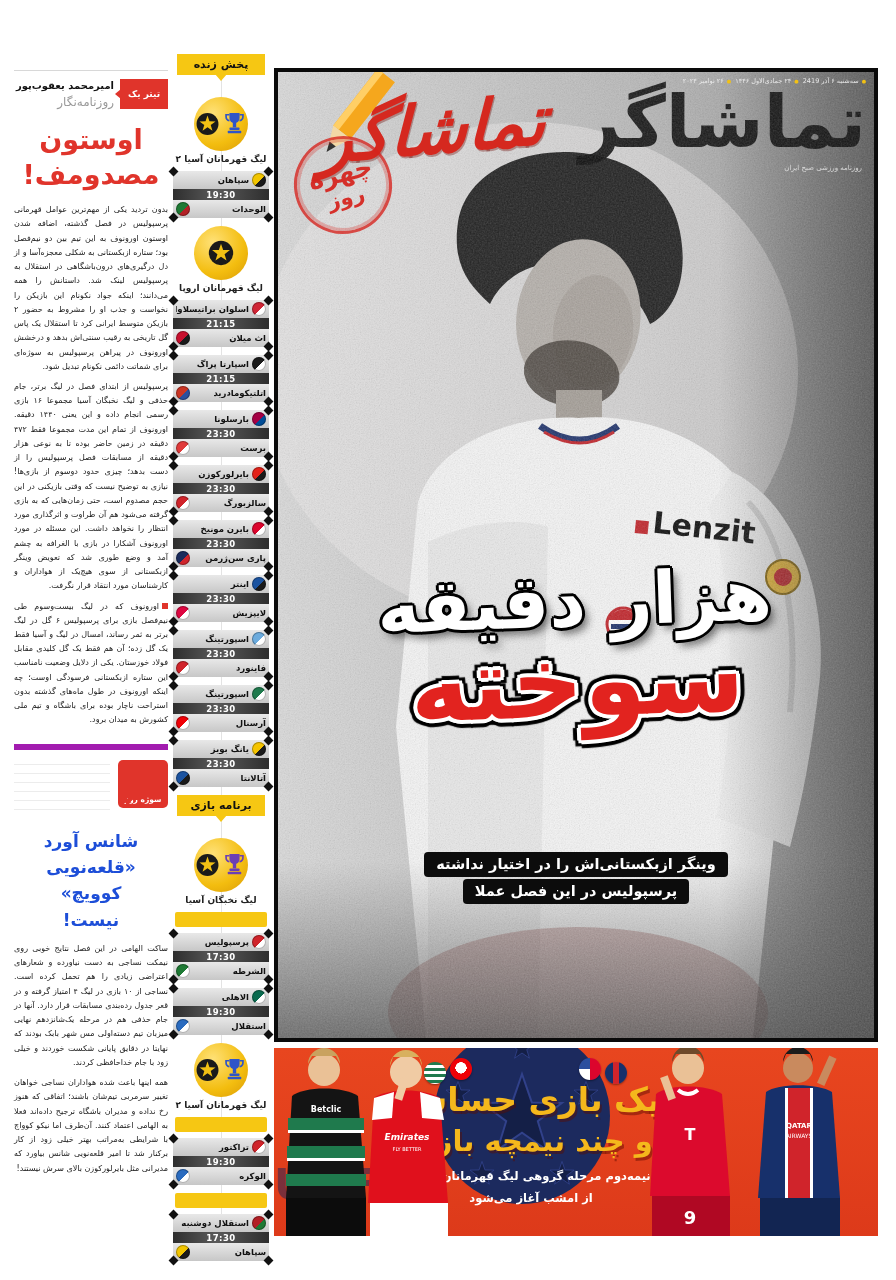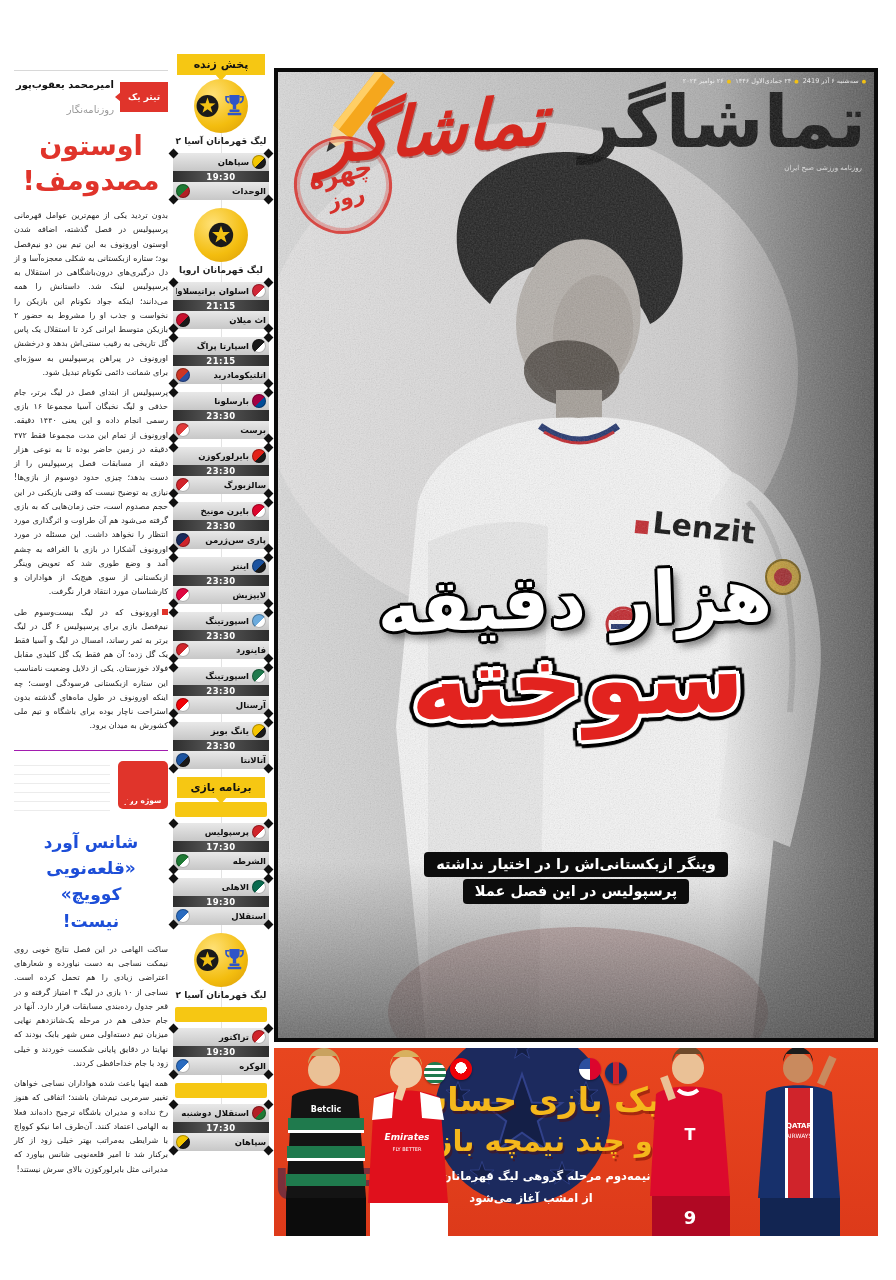--- a/index.html
+++ b/index.html
@@ -8,40 +8,40 @@
 
   
   .left-col{position:absolute;left:14px;top:70px;width:154px;}
   .byline{display:flex;align-items:center;gap:6px;border-top:1px solid #d8d8d8;padding-top:8px;}
   .kicker{width:48px;height:30px;background:#e0342b;color:#fff;font-size:9px;font-weight:bold;
           display:flex;align-items:center;justify-content:center;position:relative;flex:0 0 auto;}
   .kicker::after{content:"";position:absolute;left:-5px;top:50%;transform:translateY(-50%);
           border:5px solid transparent;border-right:6px solid #e0342b;border-left:0;}
   .names{flex:1;text-align:right;}
   .author{font-size:10px;font-weight:bold;color:#111;}
-  .role{font-size:10px;color:#999;margin-top:14px;}
+  .role{font-size:12px;color:#999;margin-top:4px;}
   .headline1{color:#e0342b;font-size:27px;font-weight:bold;text-align:center;line-height:1.3;margin:13px 0 11px;}
   .body p{font-size:8px;line-height:1.78;text-align:justify;color:#1a1a1a;margin:0 0 6px;}
   .body p.bulleted::before{content:"";display:inline-block;width:6px;height:6px;background:#e0342b;margin-left:3px;}
-  .art2{margin-top:16px;border-top:1px solid #a21caf;padding-top:10px;}
+  .art2{margin-top:16px;border-top:6px solid #a21caf;padding-top:10px;}
   .bubble-row{display:flex;gap:8px;align-items:flex-start;}
   .bubble{width:50px;height:48px;background:#e0342b;border-radius:5px;position:relative;color:#fff;
           font-size:7.5px;font-weight:bold;display:flex;align-items:flex-end;justify-content:center;
           padding-bottom:4px;box-sizing:border-box;flex:0 0 auto;}
   .bubble::after{content:"";position:absolute;bottom:-7px;left:8px;border:7px solid transparent;
           border-top:9px solid #e0342b;border-left:0;}
   .ghost-lines{flex:1;height:52px;margin-top:4px;
           background:repeating-linear-gradient(180deg,#ececec 0 1px,transparent 1px 9px);}
   .headline2{font-size:17px;font-weight:bold;color:#1d4ed8;text-align:center;line-height:1.55;margin:12px 0 9px;}
 
   
   .mid-col{position:absolute;left:172px;top:50px;width:98px;}
   .mid-col::before{content:"";position:absolute;top:20px;bottom:30px;left:50%;width:1px;background:#e3e3e3;}
   .col-badge{width:88px;height:21px;background:#f6c713;color:#111;font-weight:bold;font-size:11px;
-          display:flex;align-items:center;justify-content:center;margin:4px auto 4px;position:relative;z-index:1;}
+          display:flex;align-items:center;justify-content:center;margin:4px auto 22px;position:relative;z-index:1;}
   .col-badge .arrow{position:absolute;bottom:-6px;left:50%;transform:translateX(-50%);
           border:6px solid transparent;border-top:7px solid #f6c713;border-bottom:0;}
   .league-block{position:relative;z-index:1;margin:2px auto 7px;text-align:center;}
   .trophy-disc{width:54px;height:54px;border-radius:50%;margin:0 auto 3px;
           background:radial-gradient(circle at 35% 30%,#ffe177,#f3bd0f 60%,#d99a06);
           display:flex;align-items:center;justify-content:center;}
   .trophy-disc svg{width:30px;height:30px;display:block;}
   .icon-ball{display:none;}
   .trophy-ucl .icon-ball{display:block;}
   .trophy-acl2 .trophy-disc{color:#2f55c8;}
@@ -354,20 +354,36 @@
     </div>
     <div class="team-row">
       <span class="tname">آتالانتا</span>
       <span class="logo" style="background: linear-gradient(135deg, rgb(27, 83, 160) 0px, rgb(27, 83, 160) 55%, rgb(26, 26, 26) 55%, rgb(26, 26, 26) 100%);"></span>
     </div>
   </div>
       <div class="col-badge">
     <span>برنامه بازی</span>
     <i class="arrow"></i>
   </div>
+      <div class="league-block trophy-elite">
+    <div class="trophy-disc">
+      <svg class="icon-cup" viewBox="0 0 32 32">
+        <path fill="currentColor" d="M10 3 h12 v6 a6 6 0 0 1 -12 0 z"></path>
+        <path fill="none" stroke="currentColor" stroke-width="2" d="M10 5 H6 v2 a5 5 0 0 0 4 5 M22 5 h4 v2 a5 5 0 0 1 -4 5"></path>
+        <rect fill="currentColor" x="14" y="14" width="4" height="6"></rect>
+        <rect fill="currentColor" x="10" y="20" width="12" height="3" rx="1"></rect>
+        <rect fill="currentColor" x="8" y="24" width="16" height="3" rx="1"></rect>
+      </svg>
+      <svg class="icon-ball" viewBox="0 0 32 32">
+        <circle cx="16" cy="16" r="13" fill="#1a1a1a"></circle>
+        <polygon fill="#f2c114" points="16,6 18.3,12.8 25.5,12.9 19.8,17.2 21.9,24.1 16,19.9 10.1,24.1 12.2,17.2 6.5,12.9 13.7,12.8"></polygon>
+      </svg>
+    </div>
+    <div class="league-label">لیگ نخبگان آسیا</div>
+  </div>
       <div class="date-badge"></div>
       <div class="match-card">
     <i class="n-tl"></i>
     <i class="n-tr"></i>
     <i class="n-bl"></i>
     <i class="n-br"></i>
     <div class="team-row">
       <span class="logo" style="background: linear-gradient(135deg, rgb(208, 36, 43) 0px, rgb(208, 36, 43) 55%, rgb(255, 255, 255) 55%, rgb(255, 255, 255) 100%);"></span>
       <span class="tname">پرسپولیس</span>
     </div>

